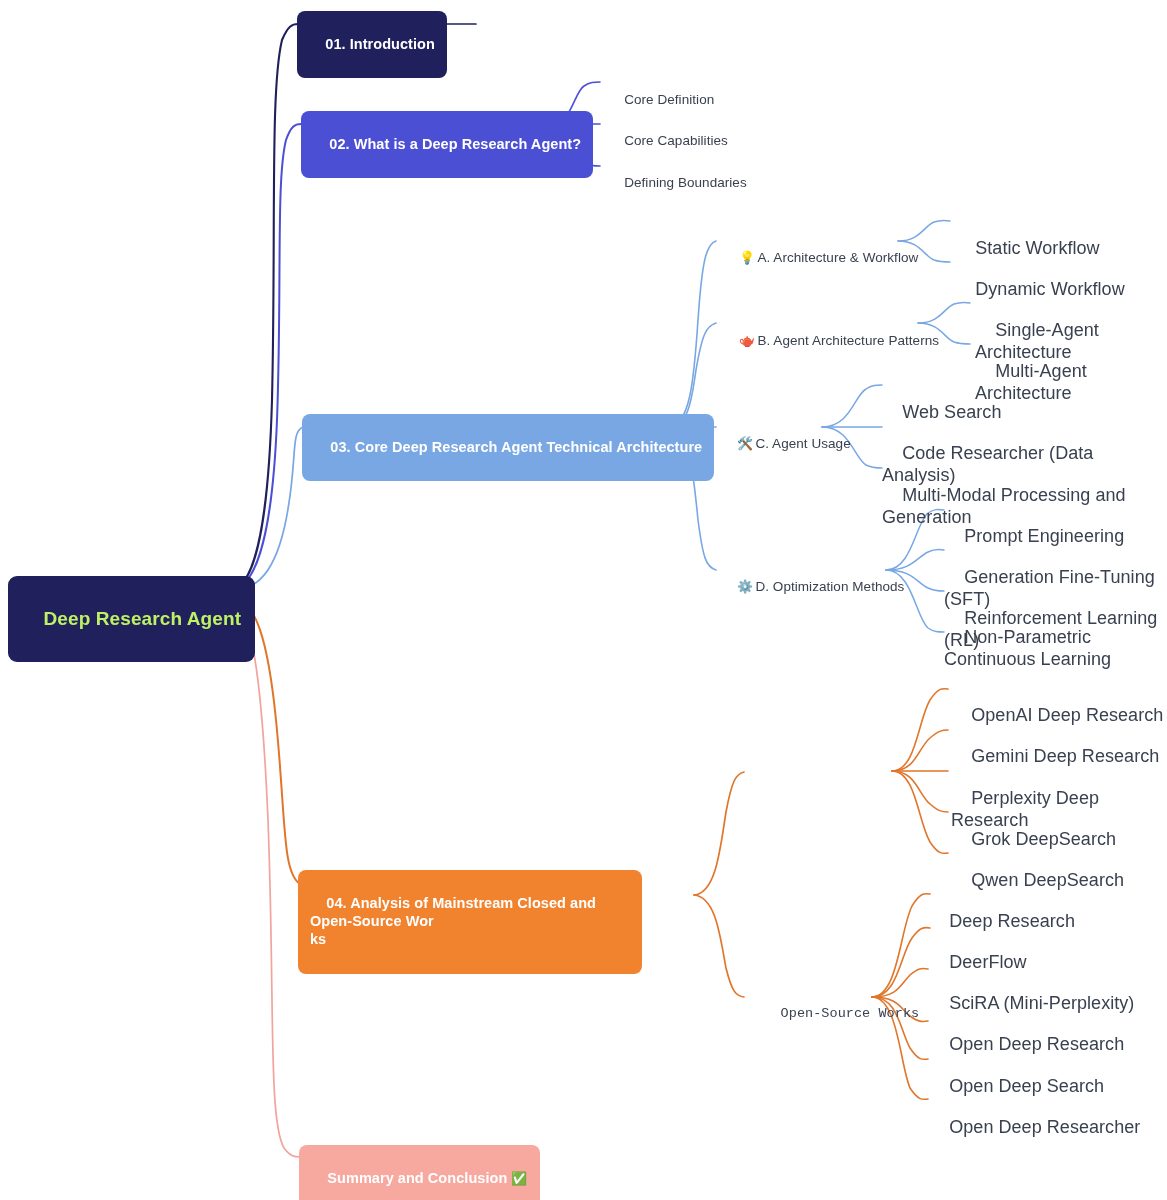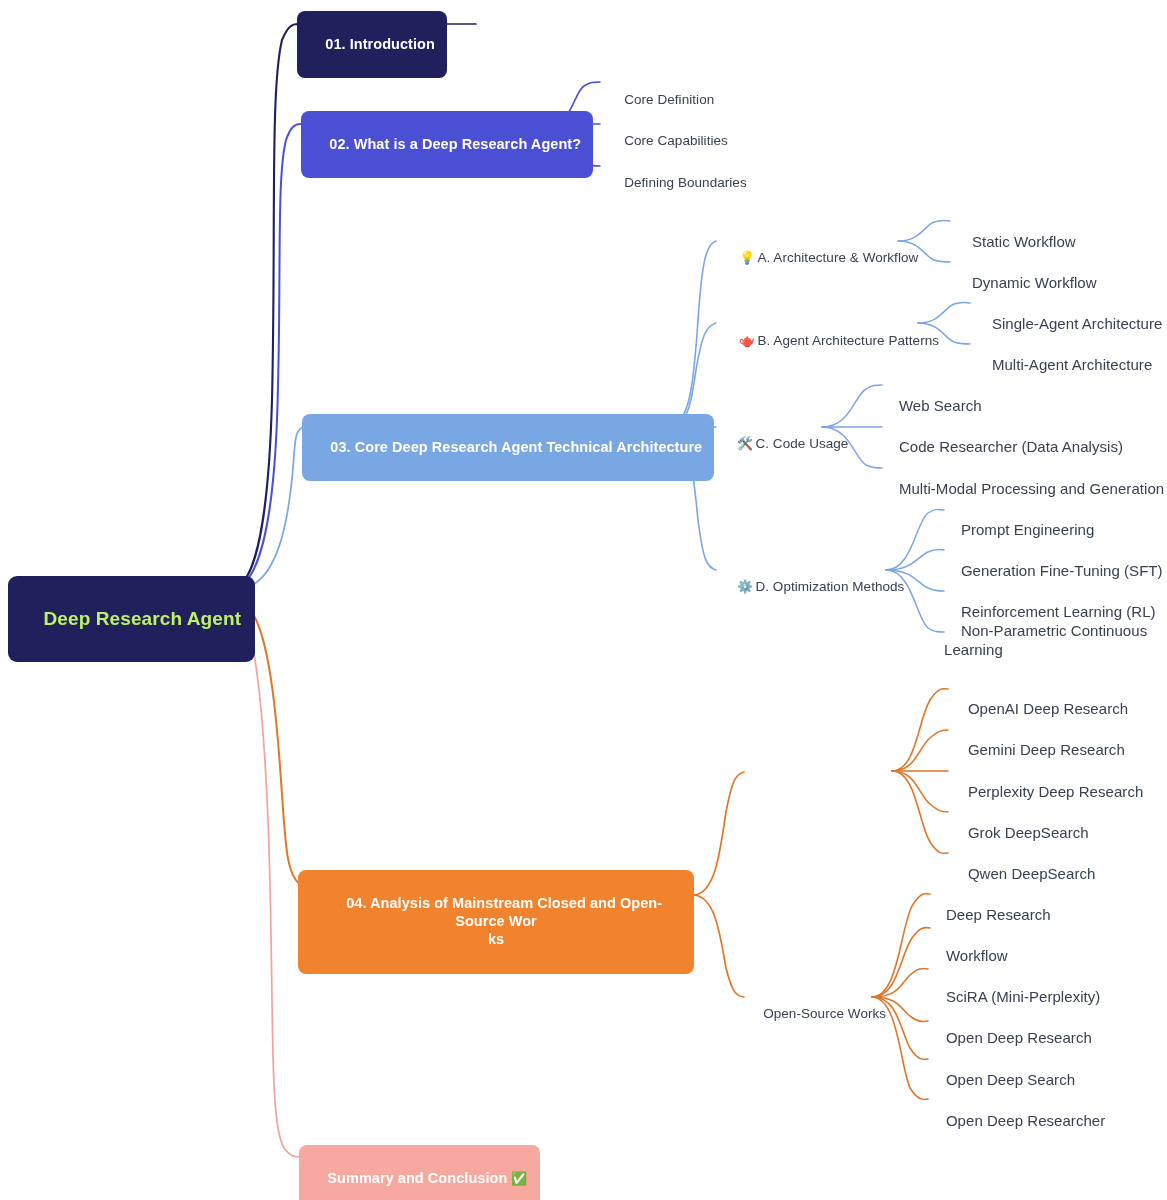--- a/index.html
+++ b/index.html
@@ -41,36 +41,35 @@
     letter-spacing: .1px;
   }
   
   .l1 {
     color: #ffffff;
     font-weight: bold;
     font-size: 14.5px;
     padding: 6px 12px 7px 12px;
     border-radius: 8px;
     letter-spacing: .05px;
-    text-align: center;
   }
   .l1.navy   { background: #20205c; }
   .l1.indigo { background: #4b4fd4; }
   .l1.skyblue{ background: #79a7e4; }
   .l1.orange { background: #f2832e; }
   .l1.salmon { background: #f7a9a0; }
   
   .txt {
     color: #394150;
     font-size: 13.5px;
     font-weight: 400;
     letter-spacing: .05px;
   }
   .txt.l2 { font-size: 13.5px; }
-  .txt.l3 { font-size: 15px; }
+  .txt.l3 { font-size: 18px; }
   .emoji {
     font-family: "DejaVu Sans", sans-serif;
     font-size: 13px;
     margin-right: 2px;
   }
   .emoji-after {
     font-family: "DejaVu Sans", sans-serif;
     font-size: 13px;
     margin-left: 4px;
   }
@@ -174,21 +173,21 @@
     <span class="emoji">🫖</span><span>B. Agent Architecture Patterns</span>
   </div>
   <div class="node txt l3" style="left:975px; top:296px;">
     <span>Single-Agent Architecture</span>
   </div>
   <div class="node txt l3" style="left:975px; top:337px;">
     <span>Multi-Agent Architecture</span>
   </div>
 
   <div class="node txt l2" style="left:722px; top:419px;">
-    <span class="emoji">🛠️</span><span>C. Code Usage</span>
+    <span class="emoji">🛠️</span><span>C. Agent Usage</span>
   </div>
   <div class="node txt l3" style="left:882px; top:378px;">
     <span>Web Search</span>
   </div>
   <div class="node txt l3" style="left:882px; top:419px;">
     <span>Code Researcher (Data Analysis)</span>
   </div>
   <div class="node txt l3" style="left:882px; top:461px;">
     <span>Multi-Modal Processing and Generation</span>
   </div>
@@ -202,49 +201,49 @@
   <div class="node txt l3" style="left:944px; top:543px;">
     <span>Generation Fine-Tuning (SFT)</span>
   </div>
   <div class="node txt l3" style="left:944px; top:584px;">
     <span>Reinforcement Learning (RL)</span>
   </div>
   <div class="node txt l3" style="left:944px; top:603px;">
     <span>Non-Parametric Continuous Learning</span>
   </div>
 
-  <div class="node l1 orange" style="left:298px; top:870px; width:396px;">
+  <div class="node l1 orange" style="left:298px; top:870px; width:344px;">
     <span>04. Analysis of Mainstream Closed and Open-Source Wor
 ks</span>
   </div>
 
   <div class="node txt l3" style="left:951px; top:681px;">
     <span>OpenAI Deep Research</span>
   </div>
   <div class="node txt l3" style="left:951px; top:764px;">
     <span>Perplexity Deep Research</span>
   </div>
   <div class="node txt l3" style="left:951px; top:722px;">
     <span>Gemini Deep Research</span>
   </div>
   <div class="node txt l3" style="left:951px; top:805px;">
     <span>Grok DeepSearch</span>
   </div>
   <div class="node txt l3" style="left:951px; top:846px;">
     <span>Qwen DeepSearch</span>
   </div>
 
-  <div class="node txt l2" style="left:748px; top:989px;">
+  <div class="node txt l2" style="left:748px; top:989px;font-family:Liberation Mono, monospace;">
     <span>Open-Source Works</span>
   </div>
   <div class="node txt l3" style="left:929px; top:887px;">
     <span>Deep Research</span>
   </div>
   <div class="node txt l3" style="left:929px; top:928px;">
-    <span>Workflow</span>
+    <span>DeerFlow</span>
   </div>
   <div class="node txt l3" style="left:929px; top:969px;">
     <span>SciRA (Mini-Perplexity)</span>
   </div>
   <div class="node txt l3" style="left:929px; top:1010px;">
     <span>Open Deep Research</span>
   </div>
   <div class="node txt l3" style="left:929px; top:1052px;">
     <span>Open Deep Search</span>
   </div>

